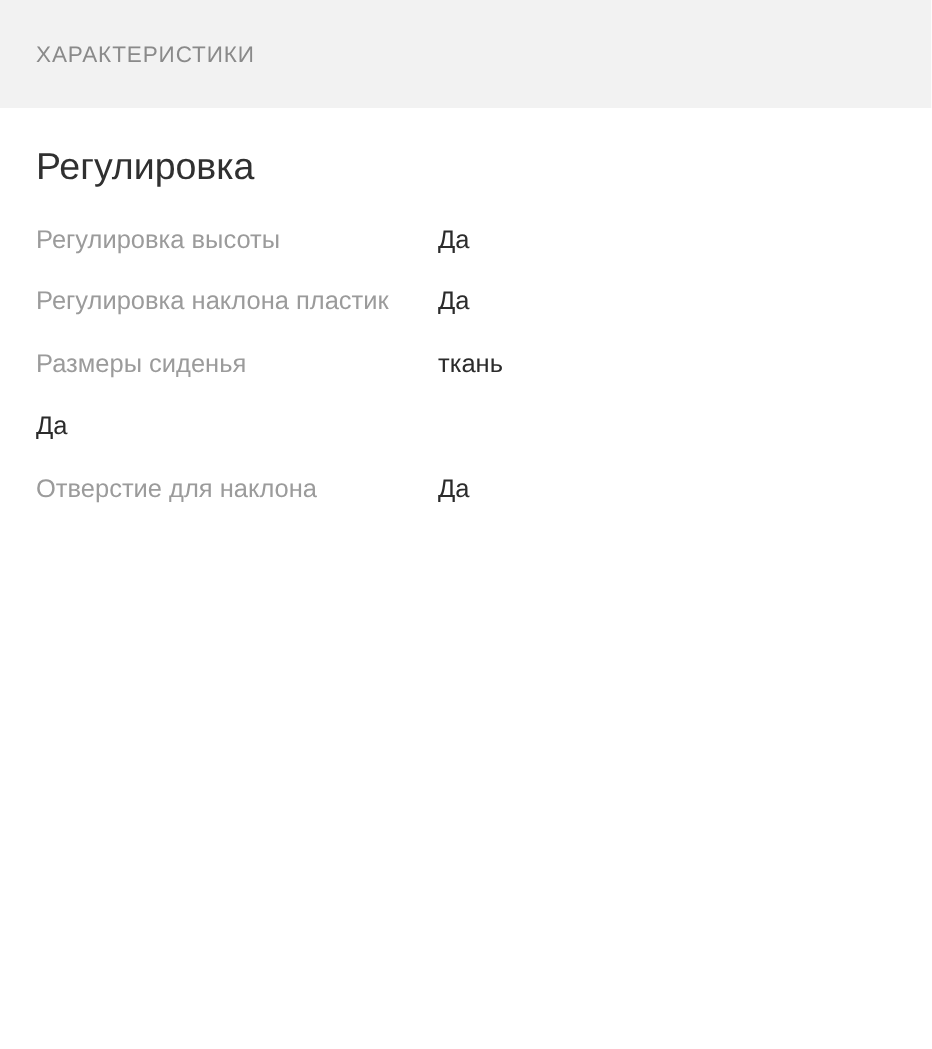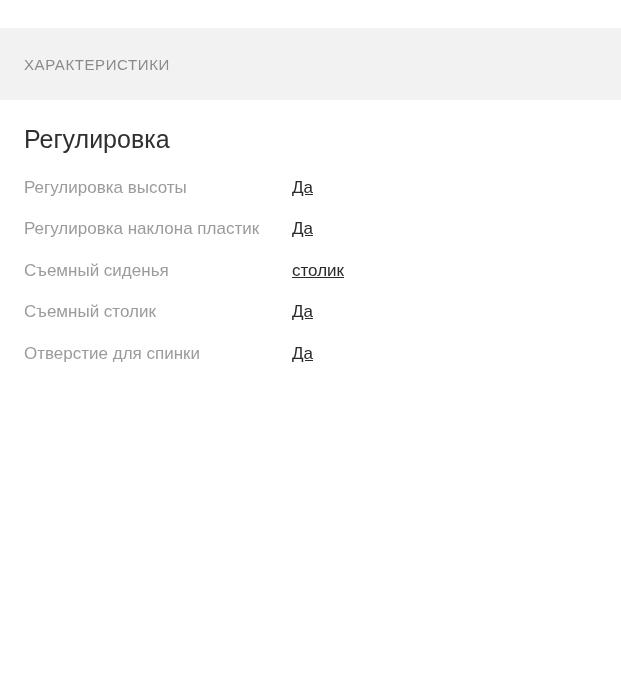--- a/index.html
+++ b/index.html
@@ -20,21 +20,20 @@
     position: relative;
     background: #ffffff;
   }
   .top-bar {
     height: 72px;
     background: #f2f2f2;
     display: flex;
     align-items: center;
     padding-left: 24px;
     box-sizing: border-box;
-    margin-top: 28px;
   }
   .top-bar-title {
     font-size: 15px;
     letter-spacing: 0.6px;
     color: #8a8a8a;
     font-weight: 400;
     text-transform: uppercase;
   }
   .content {
     padding: 0 24px;
@@ -59,21 +58,20 @@
     color: #9b9b9b;
     line-height: 1.45;
     font-weight: 400;
   }
   .spec-value {
     font-size: 17px;
     color: #2b2b2b;
     line-height: 1.45;
     font-weight: 400;
     max-width: 300px;
-    text-decoration: underline;
   }
 </style>
 </head>
 <body>
 
 <div class="page">
 
   <div class="top-bar">
     <div class="top-bar-title">ХАРАКТЕРИСТИКИ</div>
   </div>
@@ -87,31 +85,30 @@
         <div class="spec-label">Регулировка высоты</div>
         <div class="spec-value">Да</div>
       </div>
 
       <div class="spec-row">
         <div class="spec-label">Регулировка наклона пластик</div>
         <div class="spec-value">Да</div>
       </div>
 
       <div class="spec-row">
-        <div class="spec-label">Съемный сиденья</div>
-        <div class="spec-value">столик</div>
+        <div class="spec-label">Размеры сиденья</div>
+        <div class="spec-value">ткань</div>
       </div>
 
       <div class="spec-row">
-        <div class="spec-label">Съемный столик</div>
         <div class="spec-value">Да</div>
       </div>
 
       <div class="spec-row">
-        <div class="spec-label">Отверстие для спинки</div>
+        <div class="spec-label">Отверстие для наклона</div>
         <div class="spec-value">Да</div>
       </div>
 
     </div>
 
 
   </div>
 </div>
 
 </body></html>

